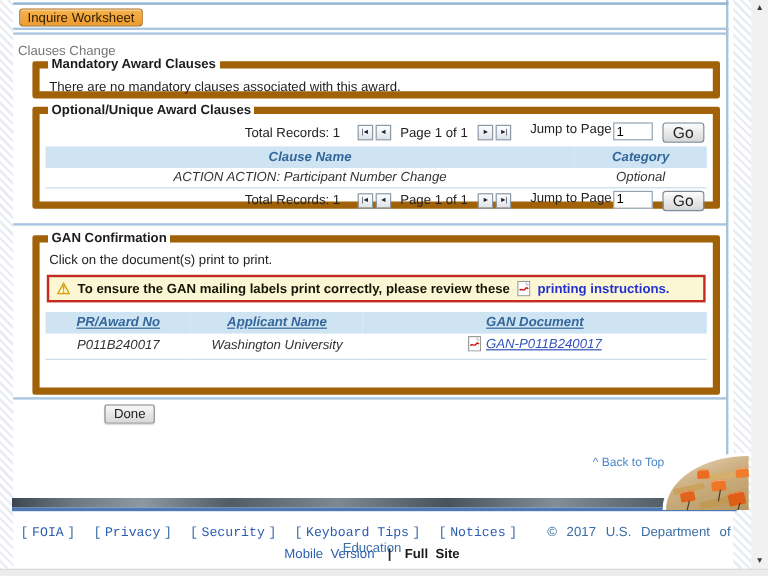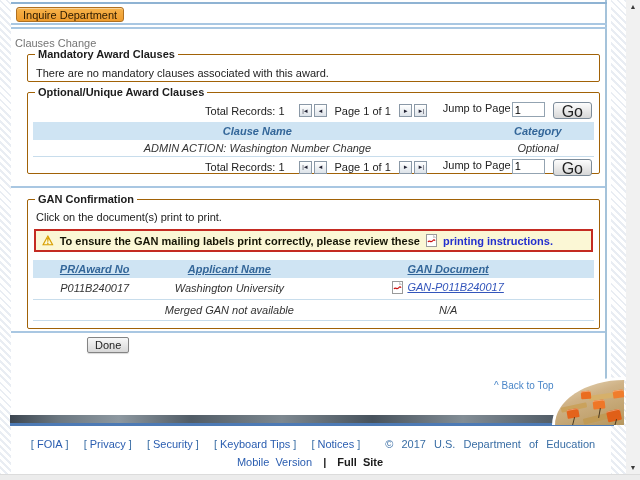--- a/index.html
+++ b/index.html
@@ -23,40 +23,40 @@
   .rule-a { top:23px; } .rule-b { top:27px; }
   .sep { position:absolute; left:11px; width:594px; height:2px; background:#a9c7e2; }
   .sep1 { top:186px; } .sep2 { top:331px; }
 
   .btn-inquire { position:absolute; left:16px; top:7px; height:15px; padding:0 6px;
     font-family:inherit; font-size:11px; color:#2b1a00; border:1px solid #b07020; border-radius:3px;
     background: linear-gradient(#f6b24a,#ee9c2e); box-shadow: inset 0 1px 0 rgba(255,255,255,.45); cursor:pointer; }
 
   .clauses-label { position:absolute; left:15px; top:37px; color:#757575; }
 
-  fieldset.fs { position:absolute; left:27px; width:573px; border:1px solid #a16207; border-radius:2px;
+  fieldset.fs { position:absolute; left:27px; width:573px; border:6px solid #a16207; border-radius:2px;
     background:#fff; padding:2px 5px 4px 5px; }
   fieldset.fs legend { font-weight:bold; color:#1c1c1c; padding:0 3px; margin-left:2px; font-size:11px; }
   .fs-mandatory { top:48px; height:34px; }
   .fs-optional { top:86px; height:88px; }
   .fs-gan { top:193px; height:136px; }
   .fs-text { margin:5px 2px 0 3px; color:#222; }
 
   
   .pagbar { display:flex; justify-content:flex-end; align-items:center; padding:2px 2px 2px 0; color:#222; }
   .pag-total { margin-right:14px; }
   .pg-group { display:inline-flex; gap:2px; }
   .pg-btn { width:13px; height:13px; border:1px solid #8a98a6; background:linear-gradient(#ffffff,#dde3e9);
     font-family:inherit; font-size:6px; line-height:10px; color:#223; padding:0; letter-spacing:-1px;
     display:inline-flex; align-items:center; justify-content:center; cursor:pointer; }
   .pag-page { margin:0 8px; }
   .pag-jump { display:inline-flex; align-items:flex-start; margin-left:16px; }
   .pg-input { width:33px; height:15px; border:1px solid #93a3b1; font-family:inherit; font-size:11px; padding:0 2px; margin-left:1px; }
   .pg-go { margin-left:8px; height:17px; padding:0 8px; border:1px solid #7d8c9a; border-radius:3px;
-    background:linear-gradient(#fdfdfd,#d7d7d7); font-family:inherit; font-size:16px; color:#222; cursor:pointer; }
+    background:linear-gradient(#fdfdfd,#d7d7d7); font-family:inherit; font-size:13px; color:#222; cursor:pointer; }
 
   
   table.tbl { width:100%; border-collapse:collapse; font-size:11px; table-layout:fixed;font-style:italic; }
   table.tbl thead tr { background:#cfe4f3; height:18px; }
   table.tbl th { color:#336699; font-weight:bold; text-align:center; }
   table.tbl td { text-align:center; color:#333; border-bottom:1px solid #c8ddec; }
   .clause-tbl { margin-top:1px; }
   .clause-tbl td { height:16px; }
   .gan-tbl { margin-top:8px; }
   .gan-tbl thead tr { height:19px; }
@@ -86,21 +86,21 @@
   .ph { position:absolute; }
   .desk { background:#caa25c; height:5px; border-radius:1px; }
   .seat { background:#e4631c; border-radius:2px 2px 1px 1px; box-shadow: inset 0 1px 0 rgba(255,255,255,.35); }
   .leg { width:1px; background:#4a3a20; }
 
   .bar-photo { position:absolute; left:10px; top:415px; width:604px; height:8px;
     background:linear-gradient(90deg,#3c4650,#6b7780 8%,#8d98a0 18%,#515c66 30%,#7d8890 45%,#47525c 60%,#828d95 75%,#58636d 88%,#39434d); }
   .bar-blue { position:absolute; left:10px; top:423px; width:604px; height:3px; background:#4d7ab5; }
 
   .footer1 { position:absolute; left:11px; top:438px; width:598px; text-align:center; color:#3a6ea5; }
-  .footer1 .f-link { text-decoration:none; color:#2a5db0; margin:0 3px; cursor:pointer; }
+  .footer1 .f-link { text-decoration:none; color:#2a5db0; margin:0 3px; cursor:pointer;font-family:Liberation Mono, monospace; }
   .footer1 .brk { color:#3a6ea5; margin:0 3px; }
   .f-copy { margin-left:16px; color:#3a6ea5; word-spacing:5px; }
   .footer2 { position:absolute; left:11px; top:456px; width:598px; text-align:center; }
   .footer2 a { color:#2a5db0; text-decoration:none; word-spacing:3px; cursor:pointer; }
   .f-sep { color:#222; font-weight:bold; margin:0 8px; }
   .f-full { color:#1a1a1a; font-weight:bold; word-spacing:3px; }
 </style>
 </head>
 <body>
 
@@ -110,21 +110,21 @@
   <div class="stripe stripe-right"></div>
   <div class="vline"></div>
 
   <div class="scrollbar">
     <span class="sb-up">▲</span>
     <span class="sb-down">▼</span>
   </div>
   <div class="hscroll"></div>
 
   <div class="topline"></div>
-  <button class="btn-inquire">Inquire Department</button>
+  <button class="btn-inquire">Inquire Worksheet</button>
   <div class="rule rule-a"></div>
   <div class="rule rule-b"></div>
 
   <div class="clauses-label">Clauses Change</div>
 
   <fieldset class="fs fs-mandatory">
     <legend>Mandatory Award Clauses</legend>
     <div class="fs-text">There are no mandatory clauses associated with this award.</div>
   </fieldset>
 
@@ -155,21 +155,21 @@
           <col style="width:20%">
         </colgroup>
       <thead>
         <tr>
           <th>Clause Name</th>
           <th>Category</th>
         </tr>
       </thead>
       <tbody>
         <tr>
-          <td>ADMIN ACTION: Washington Number Change</td>
+          <td>ACTION ACTION: Participant Number Change</td>
           <td>Optional</td>
         </tr>
       </tbody>
     </table>
 
     <div class="pagbar">
       <span class="pag-total">Total Records: 1</span>
       <span class="pg-group">
         <button class="pg-btn">|◄</button>
         <button class="pg-btn">◄</button>
@@ -229,25 +229,20 @@
                 <svg width="11" height="13" viewBox="0 0 11 13">
                     <rect x="0.5" y="0.5" width="10" height="12" fill="#ffffff" stroke="#9a9a9a" stroke-width="1"></rect>
                     <path d="M7 0.5 L10.5 4 L7 4 Z" fill="#d0d0d0"></path>
                     <path d="M2 8 C3.5 5.5 5 9.5 7 6.5 C7.8 5.3 8.6 6 9 6.8" stroke="#cc1111" stroke-width="1.2" fill="none"></path>
                   </svg>
               </span>
               <a class="doc-link">GAN-P011B240017</a>
             </span>
           </td>
         </tr>
-        <tr>
-          <td></td>
-          <td>Merged GAN not available</td>
-          <td>N/A</td>
-        </tr>
       </tbody>
     </table>
   </fieldset>
 
   <div class="sep sep2"></div>
 
   <button class="btn-gray btn-done">Done</button>
 
   <a class="backtotop"><span>^</span> <span>Back to Top</span></a>
 

